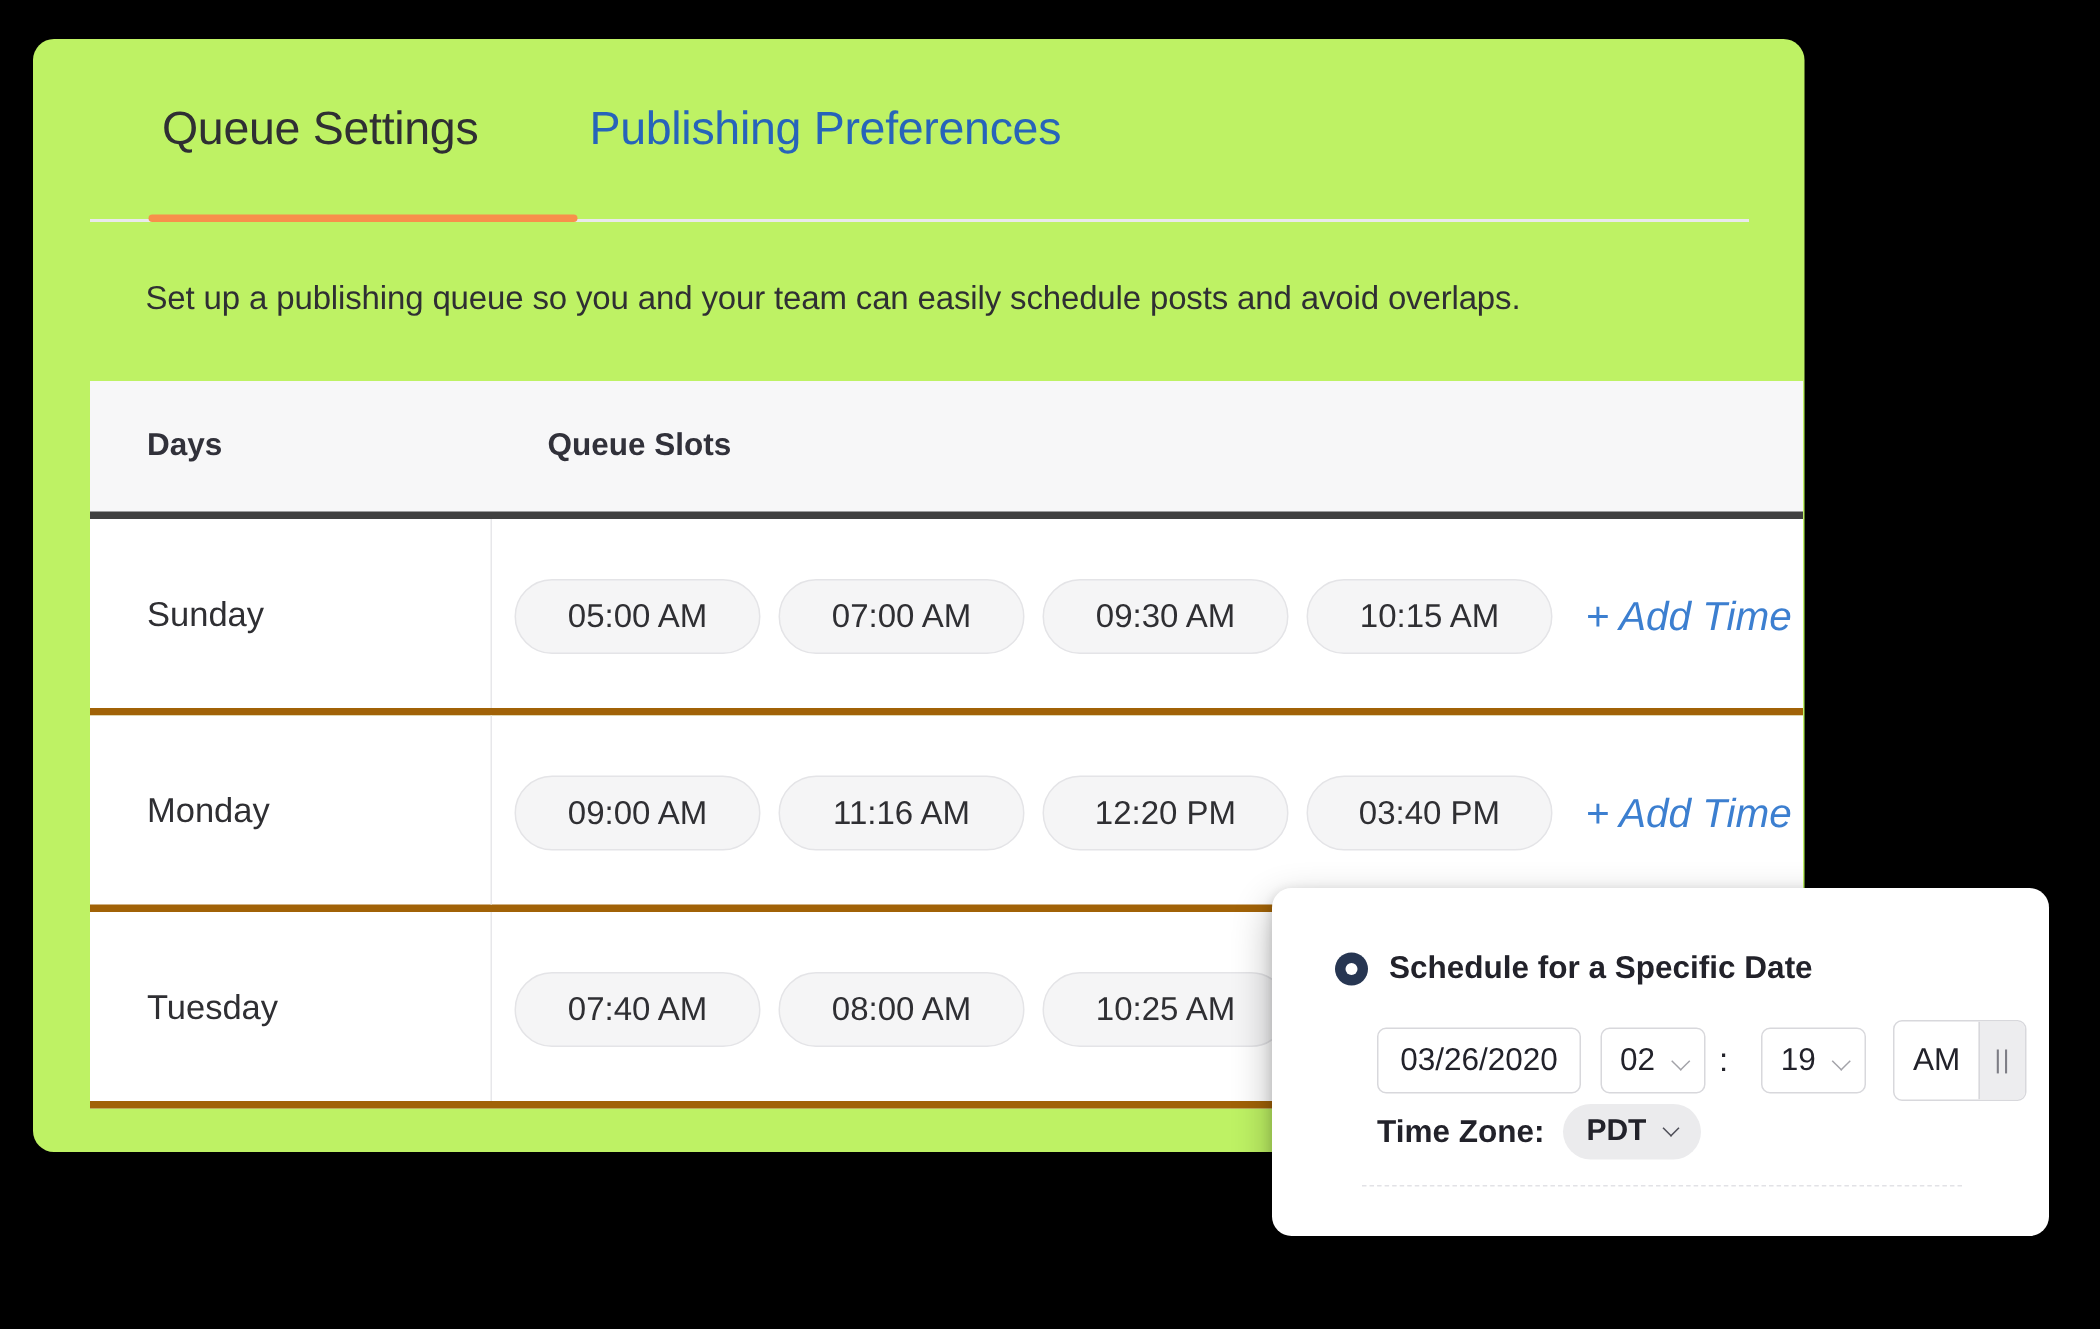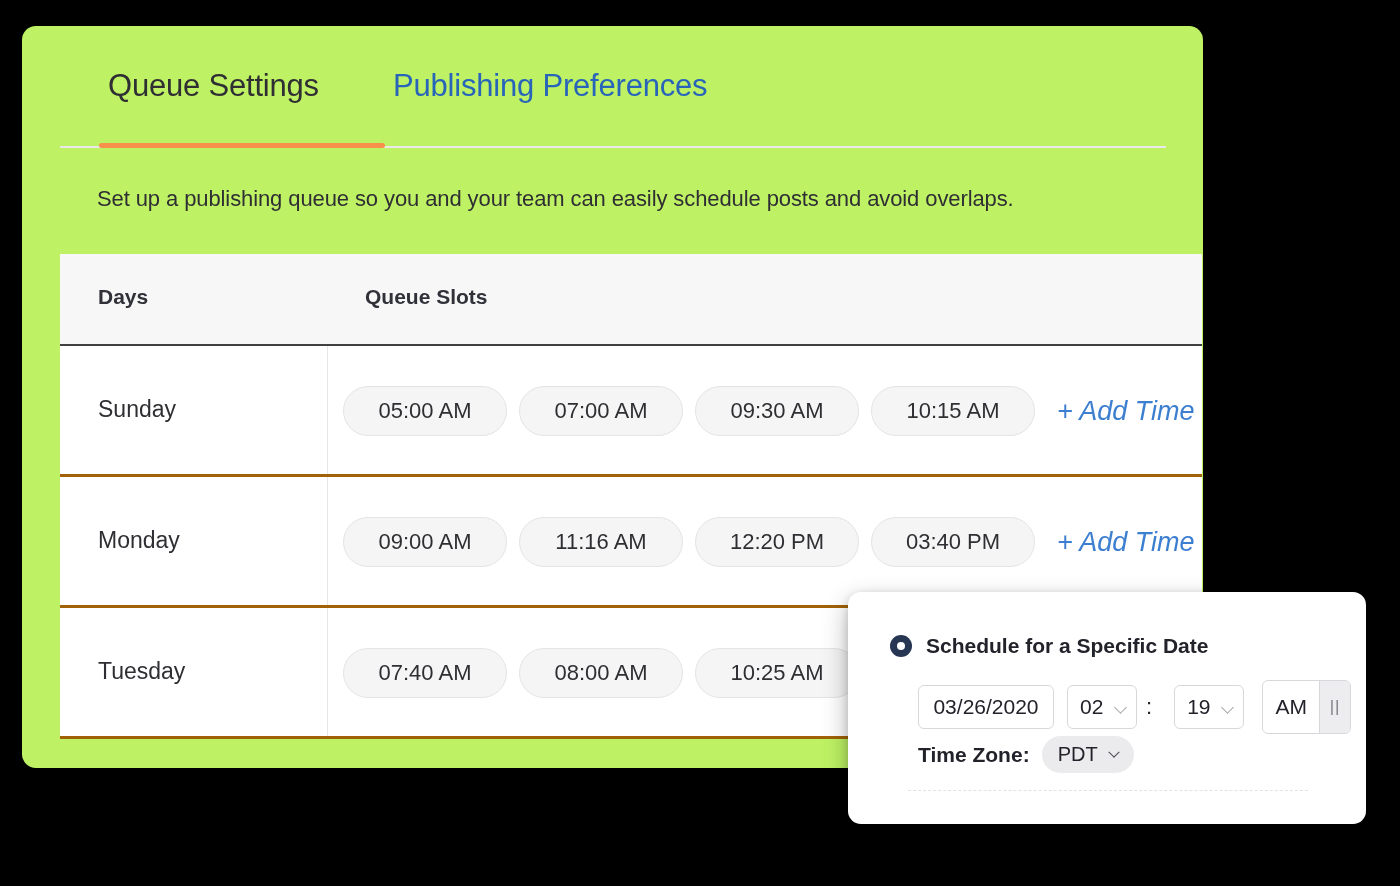--- a/index.html
+++ b/index.html
@@ -87,36 +87,36 @@
   .queue-table {
     position: absolute;
     left: 38px;
     top: 228px;
     width: 1142px;
   }
   .table-head {
     position: relative;
     height: 92px;
     background: #f7f7f8;
-    border-bottom: 2px solid #404040;
+    border-bottom: 5px solid #404040;
   }
   .th {
     position: absolute;
     top: 31px;
     font-size: 21px;
     font-weight: bold;
     color: #31313a;
   }
   .th-days  { left: 38px; }
   .th-slots { left: 305px; }
 
   .table-row {
     position: relative;
     height: 131px;
-    border-bottom: 3px solid #a16207;
+    border-bottom: 5px solid #a16207;
     background: #ffffff;
   }
   .row-divider {
     position: absolute;
     left: 267px;
     top: 0;
     width: 1px;
     height: 100%;
     background: #e7e7ea;
   }
@@ -308,20 +308,21 @@
     display: inline-flex;
     align-items: center;
     gap: 12px;
     height: 37px;
     padding: 0 16px;
     border-radius: 19px;
     background: #ebebed;
     font-size: 20px;
     color: #22222a;
     cursor: pointer;
+    font-weight: bold;
   }
   .tz-pill .chev2 {
     width: 8px;
     height: 8px;
     border-right: 1.8px solid #4c4c55;
     border-bottom: 1.8px solid #4c4c55;
     transform: rotate(45deg) translate(-2px,-2px);
   }
 
   .popup-dashed {

